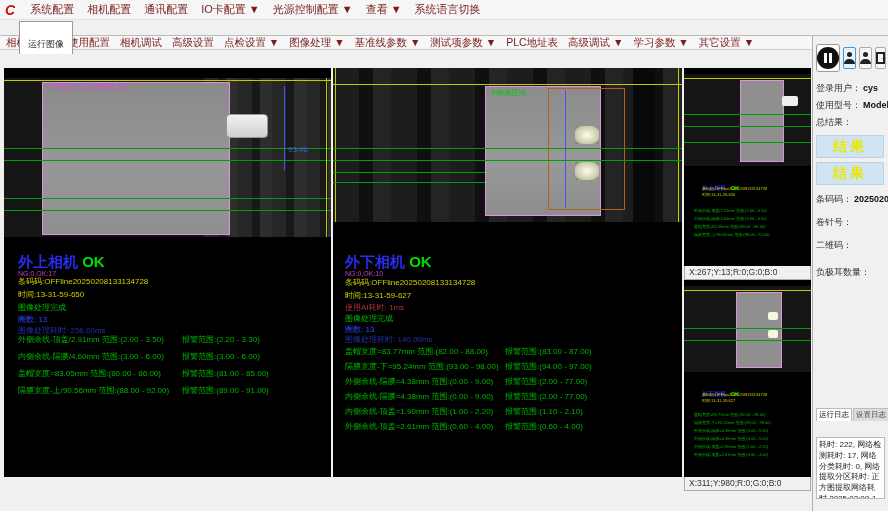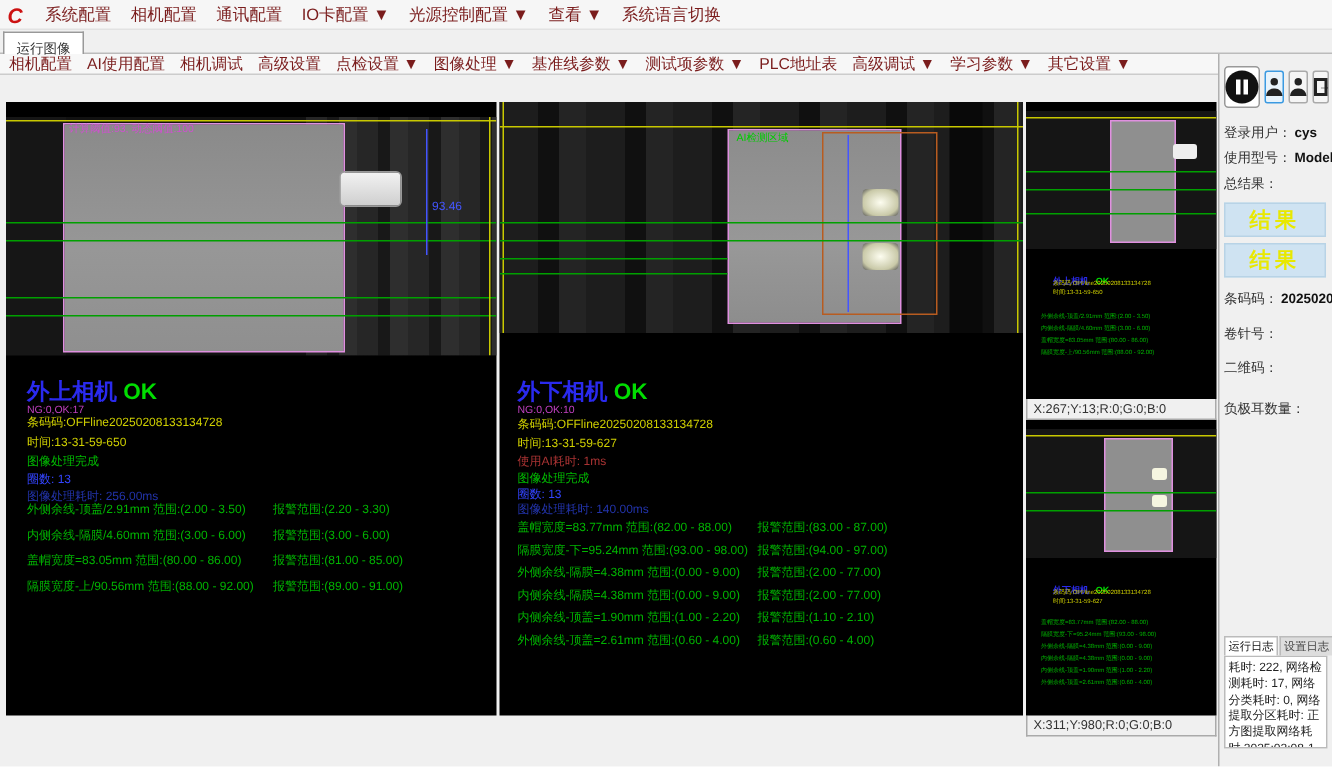--- a/index.html
+++ b/index.html
@@ -8,22 +8,22 @@
   .window{position:relative;width:888px;height:522px;background:#f0f0f0}
 
   
   .titlebar{height:16px;background:#ececec;border-bottom:1px solid #d8d8d8;
     font-size:9px;color:#555;padding:2px 6px}
   .menubar{height:20px;background:#f6f6f6;display:flex;align-items:center;gap:13px;
     padding-left:5px;border-bottom:1px solid #e2e2e2}
   .logo{font-size:14px;font-weight:bold;font-style:italic;color:#cc1111;line-height:14px;margin-right:2px}
   .menu-item{font-size:11px;color:#7a1c1c;cursor:default;white-space:nowrap}
   .tabrow{height:16px;background:#f0f0f0;position:relative;border-bottom:1px solid #bbb}
-  .tab{position:absolute;left:2px;top:1px;height:15px;background:#fff;border:1px solid #999;
-    border-bottom:none;font-size:9px;color:#333;padding:4px 8px}
+  .tab{position:absolute;left:19px;top:1px;height:15px;background:#fff;border:1px solid #999;
+    border-bottom:none;font-size:9px;color:#333;padding:16px 8px}
   .toolbar{height:14px;background:#f7f7f7;display:flex;align-items:center;gap:10px;
     padding-left:6px;border-bottom:1px solid #ccc}
   .tool-item{font-size:10.5px;color:#7a1c1c;white-space:nowrap}
 
   
   .main{position:absolute;top:68px;left:0;width:812px;height:423px}
   .cam{position:absolute;top:0}
   .cam-left{left:4px;width:327px}
   .cam-mid{left:333px;width:349px}
   .view{position:relative;background:#000;overflow:hidden}
@@ -85,21 +85,21 @@
   .person::after{content:"";position:absolute;bottom:0;left:0;width:11px;height:5px;border-radius:5px 5px 0 0;background:#222}
   .door{width:9px;height:12px;border:2px solid #222;position:relative}
   .door::after{content:"\2192";position:absolute;left:1px;top:-1px;font-size:8px;color:#222;font-weight:bold}
   .field{font-size:9px;color:#333;margin-bottom:4px;white-space:nowrap}
   .flabel{color:#333}
   .fvalue{color:#111;margin-left:2px;font-weight:bold}
   .result-box{width:68px;height:23px;background:#cfe3f2;border:1px solid #b8d3e6;margin:2px 0;
     display:flex;align-items:center;justify-content:center;font-size:14px;font-weight:bold;
     color:#e8e800;letter-spacing:3px}
   .logarea{margin-top:auto;margin-bottom:12px}
-  .logtabs{display:flex;gap:1px;margin-bottom:0}
+  .logtabs{display:flex;gap:1px;margin-bottom:16px}
   .logtab{font-size:7.5px;color:#444;background:#ddd;border:1px solid #bbb;border-bottom:none;
     padding:1px 2px;white-space:nowrap}
   .logtab-sel{background:#fff;color:#111}
   .logbox{background:#fff;border:1px solid #bbb;height:62px;font-size:8px;color:#222;
     padding:2px;line-height:1.35;overflow:hidden;word-break:break-all}
 
   
   .statusbar{position:absolute;left:0;top:499px;width:812px;height:12px;background:#f0f0f0;
     display:flex;align-items:center;gap:5px;padding-left:4px;font-size:9px}
   .badge{font-size:9px;padding:0 3px;line-height:11px;white-space:nowrap}
@@ -156,21 +156,21 @@
           <div class="hline-y" style="left:0;top:2px;width:327px"></div>
           <div class="shape" style="left:38px;top:4px;width:188px;height:153px;background:linear-gradient(180deg,#8a8a8a,#979797 55%,#8f8f8f);border:1px solid #e090e0"></div>
           <div class="shape" style="left:222px;top:36px;width:42px;height:24px;background:linear-gradient(180deg,#f2f2f2,#cfcfcf);border:1px solid #999;border-radius:4px"></div>
           <div class="hline-g" style="left:0;top:70px;width:327px"></div>
           <div class="hline-g" style="left:0;top:82px;width:327px"></div>
           <div class="hline-g" style="left:0;top:120px;width:327px"></div>
           <div class="hline-g" style="left:0;top:132px;width:327px"></div>
           <div class="vline" style="left:280px;top:8px;height:84px;background:#4455ff"></div>
           <div class="vline" style="left:322px;top:0;height:159px;background:#c8c800"></div>
           <span class="ov ov-th" style="left:42px;top:5px">计算阈值:93, 动态阈值:100</span>
-          <span class="ov ov-blue" style="left:284px;top:56px">93.46</span>
+          <span class="ov ov-blue" style="left:284px;top:68px">93.46</span>
         </div>
 
         <span class="ov cam-title" style="left:14px;top:186px">
           <span>外上相机</span>
           <span class="cam-ok">OK</span>
         </span>
         <span class="ov ov-counter" style="left:14px;top:202px">NG:0,OK:17</span>
         <span class="ov ov-yellow" style="left:14px;top:210px">条码码:OFFline20250208133134728</span>
         <span class="ov ov-yellow" style="left:14px;top:223px">时间:13-31-59-650</span>
         <span class="ov ov-done" style="left:14px;top:236px">图像处理完成</span>

